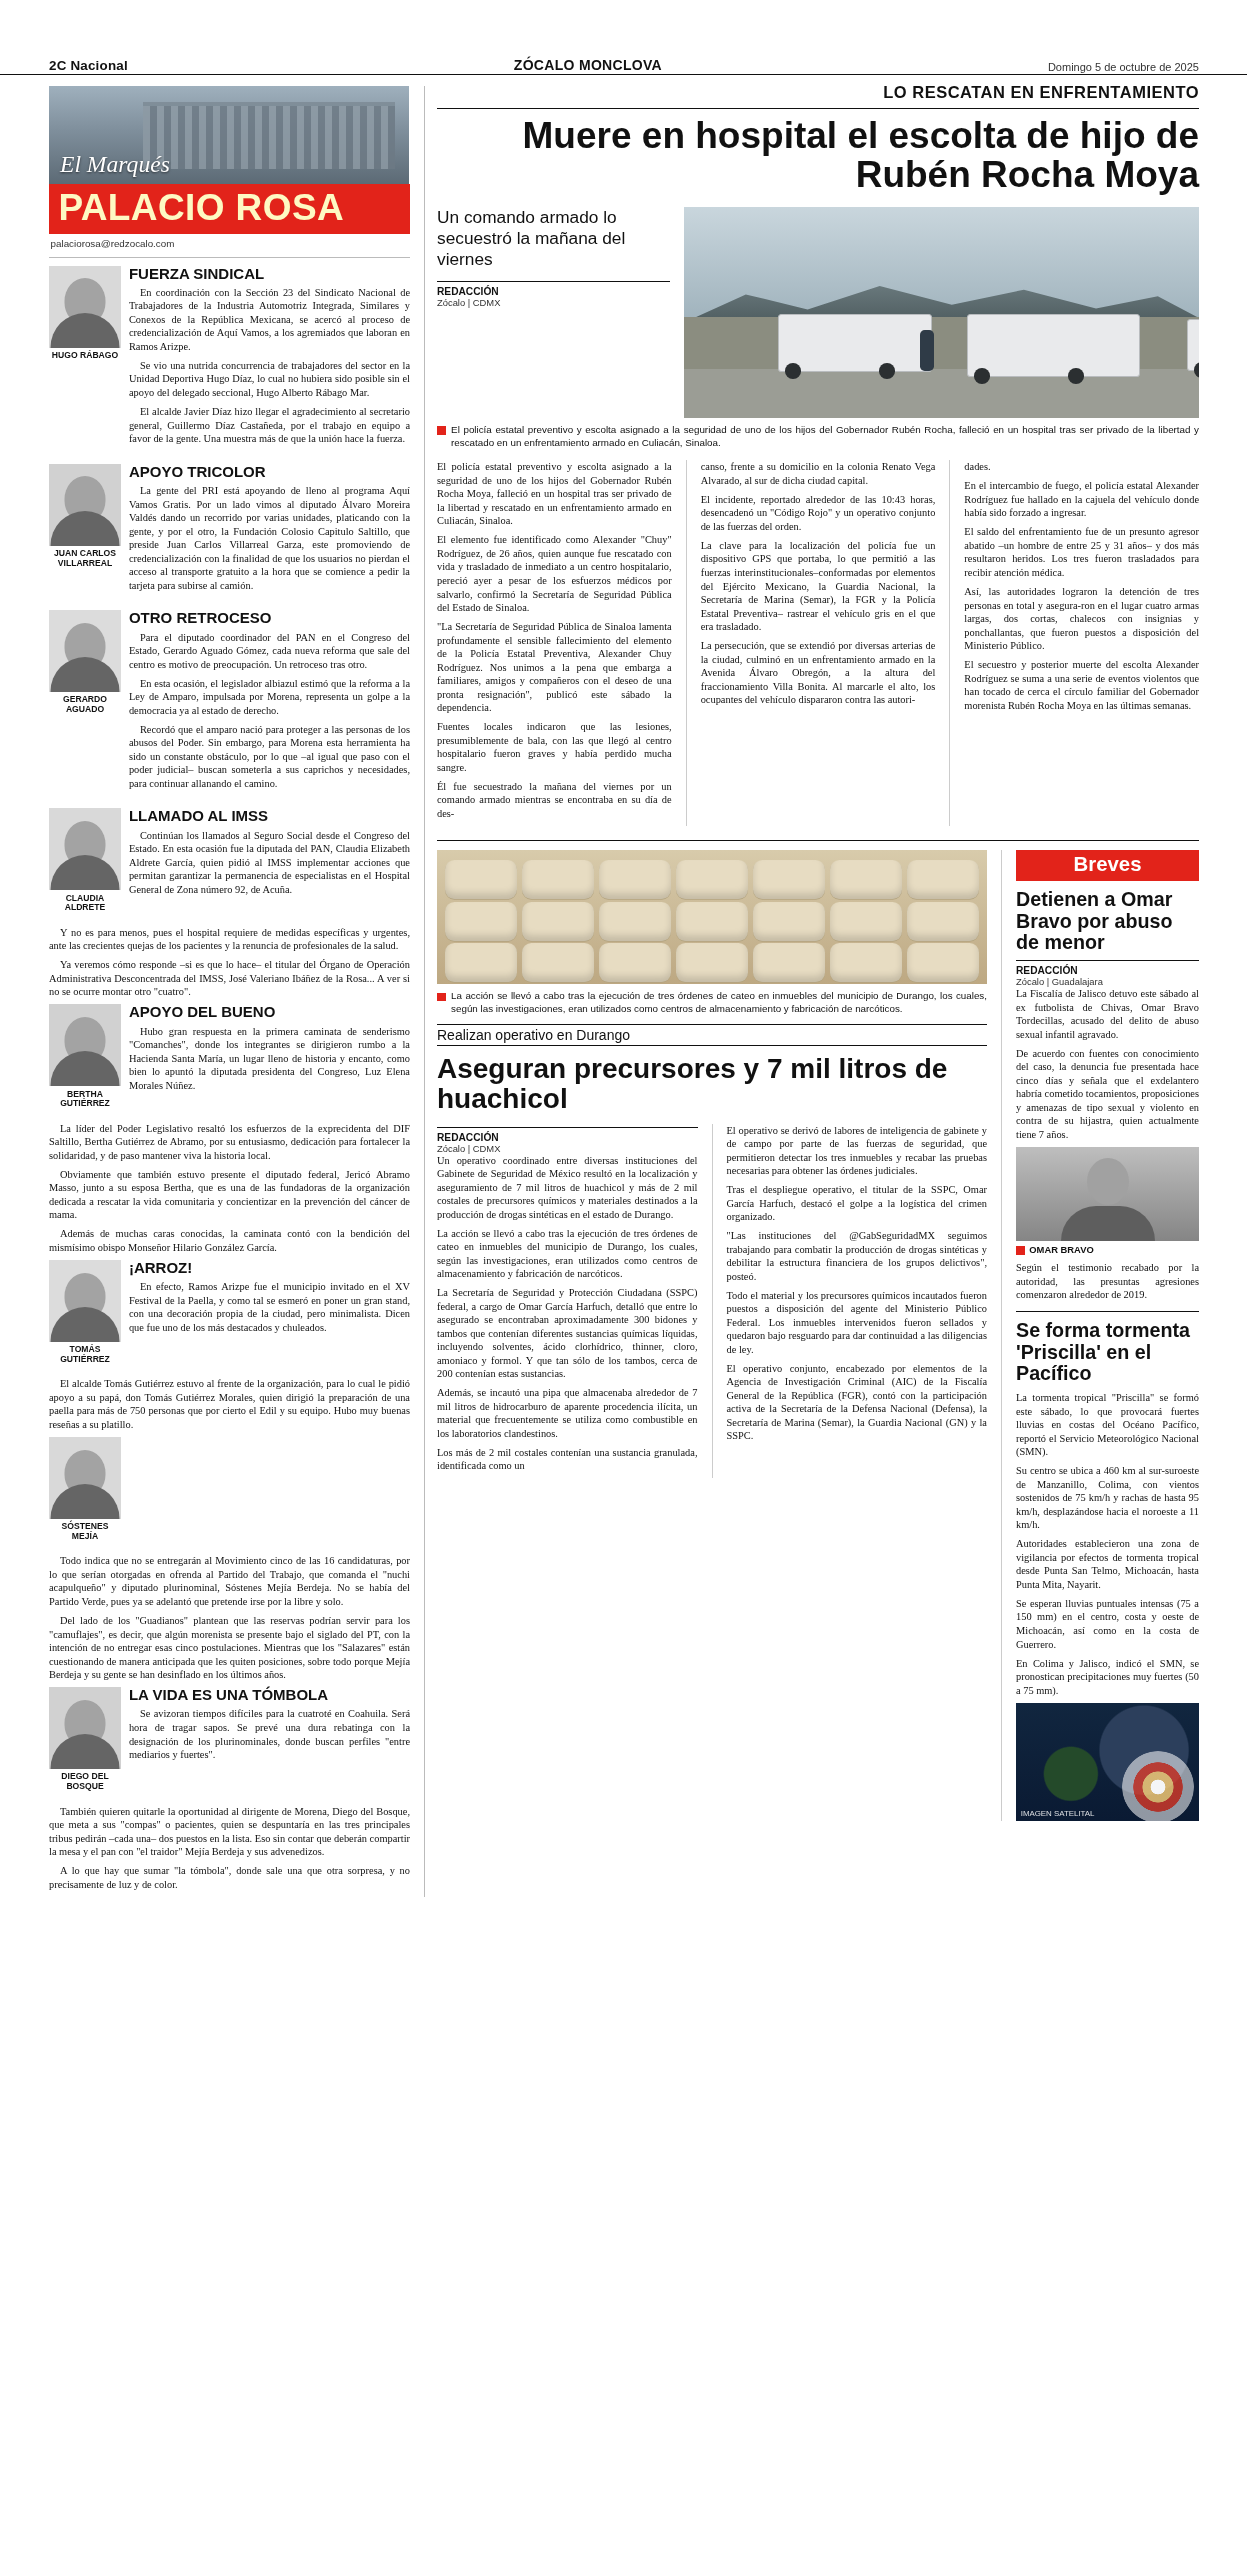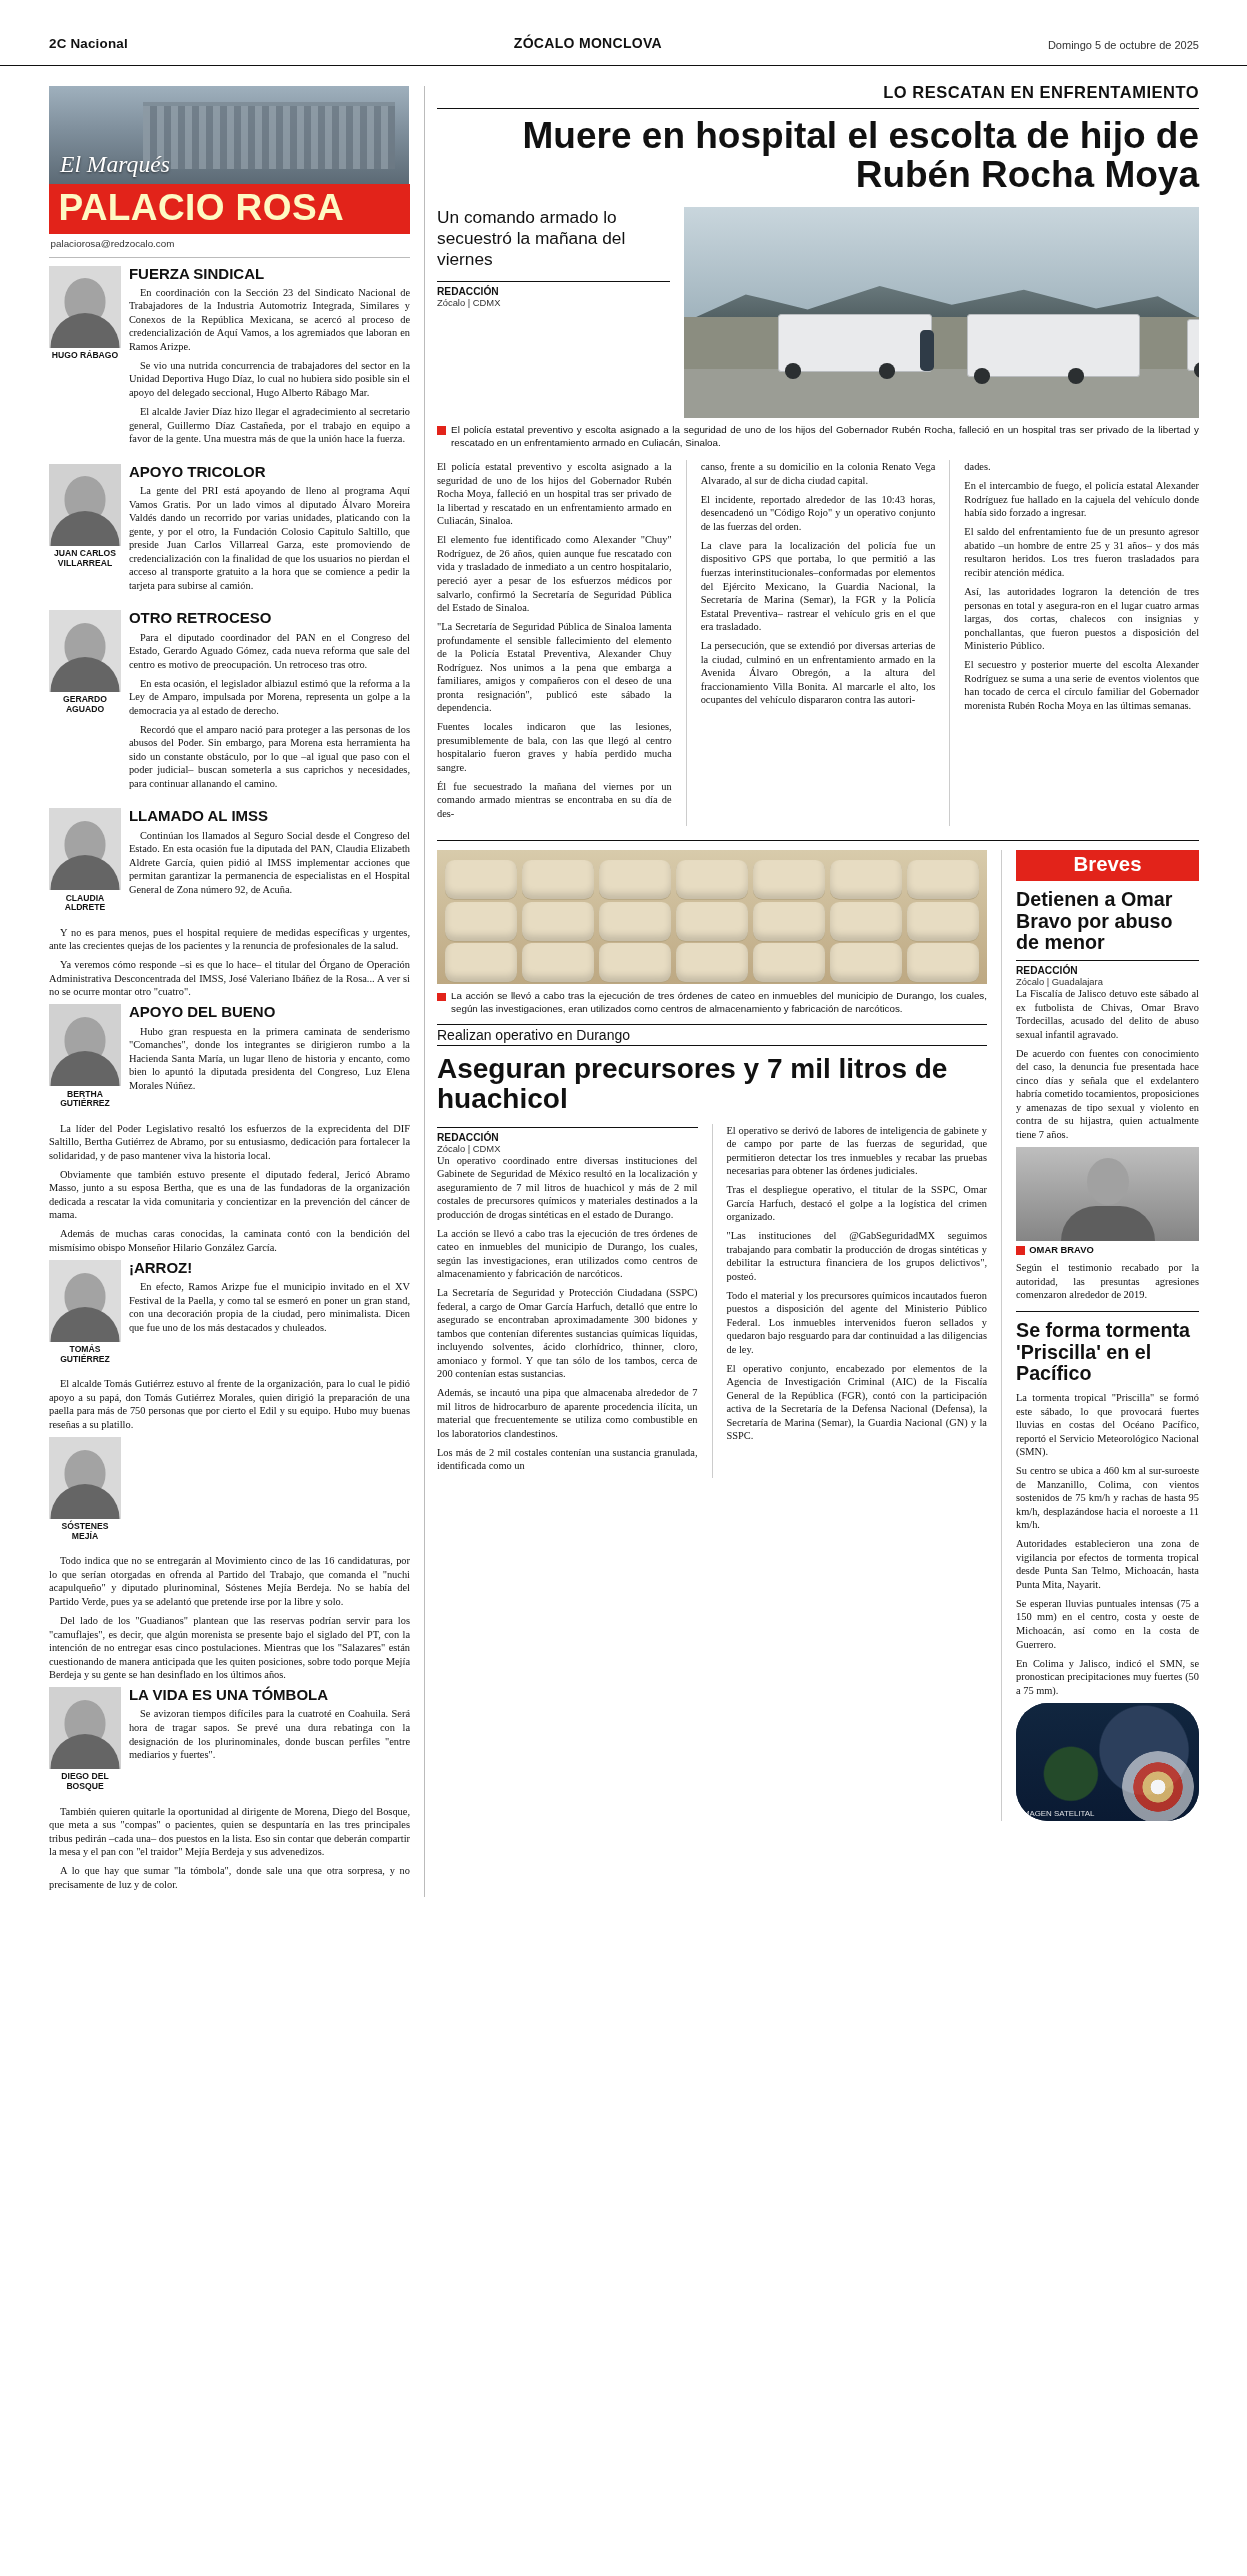--- a/index.html
+++ b/index.html
@@ -8,24 +8,24 @@
     width:1248px; height:2576px;
     background:#ffffff;
     font-family:"Liberation Serif", serif;
     color:#111;
     position:relative;
   }
   .page { position:relative; width:1248px; height:2576px; padding:0; }
 
   
   .masthead {
-    position:absolute; top:0; left:0; width:1248px; height:66px;
+    position:absolute; top:0; left:0; width:1248px; height:75px;
     border-bottom:1.6px solid #111;
     display:flex; align-items:flex-end; justify-content:space-between;
-    padding:0 49px 14px 49px;
+    padding:0 49px 1px 49px;
     font-family:"Liberation Sans", sans-serif;
   }
   .mh-left { font-size:13.4px; font-weight:700; letter-spacing:0.2px; }
   .mh-center { font-size:14px; font-weight:700; letter-spacing:0.3px; }
   .mh-right { font-size:11px; color:#333; }
 
   
   .body-area { position:absolute; top:75px; left:0; width:1248px; height:2501px; }
 
   
@@ -202,21 +202,21 @@
   h3.bhead {
     font-family:"Liberation Sans", sans-serif;
     font-weight:700; font-size:19.7px; line-height:1.1; margin:0 0 6.3px 0;
   }
   .breves p { margin:0 0 5.5px 0; font-size:10.4px; line-height:1.30; text-align:justify; hyphens:auto; }
   .bphoto { width:100%; height:94px; background:linear-gradient(180deg,#b9bfc3,#7e868b); position:relative; margin:4.7px 0 3.1px; filter:grayscale(100%); }
   .bphoto .head { position:absolute; left:50%; transform:translateX(-50%); top:11px; width:42px; height:47px; border-radius:50%; background:#9aa2a7; }
   .bphoto .body { position:absolute; left:50%; transform:translateX(-50%); bottom:0; width:94px; height:35px; border-radius:39px 39px 0 0; background:#585f63; }
   .bcap { font-family:"Liberation Sans", sans-serif; font-size:9.4px; font-weight:700; display:flex; gap:4.7px; align-items:flex-start; margin-bottom:6.3px; }
   .hr { border:0; border-top:0.8px solid #111; margin:9.4px 0 7.9px; }
-  .satmap { width:100%; height:118px; position:relative; overflow:hidden; background:#0a1a33; margin-top:6.3px;border-radius:32px; }
+  .satmap { width:100%; height:118px; position:relative; overflow:hidden; background:#0a1a33; margin-top:6.3px; }
   .satmap .land { position:absolute; inset:0; background:radial-gradient(circle at 30% 60%, #244a2a 0 18%, transparent 19%), radial-gradient(circle at 70% 40%, #2c3f5c 0 30%, transparent 31%), linear-gradient(180deg,#11263f,#0a1a33); }
   .satmap .storm { position:absolute; left:58%; top:40%; width:72px; height:72px; border-radius:50%;
     background:radial-gradient(circle, rgba(255,255,255,.95) 0 14%, rgba(255,210,120,.8) 15% 30%, rgba(230,60,40,.75) 31% 48%, rgba(255,255,255,.55) 49% 70%, rgba(255,255,255,.15) 71% 100%); }
   .satmap .tag { position:absolute; left:4.7px; bottom:3.1px; color:#fff; font-family:"Liberation Sans", sans-serif; font-size:7.9px; opacity:.85; }
 </style>
 </head>
 <body>
 
 <div class="page">
 

